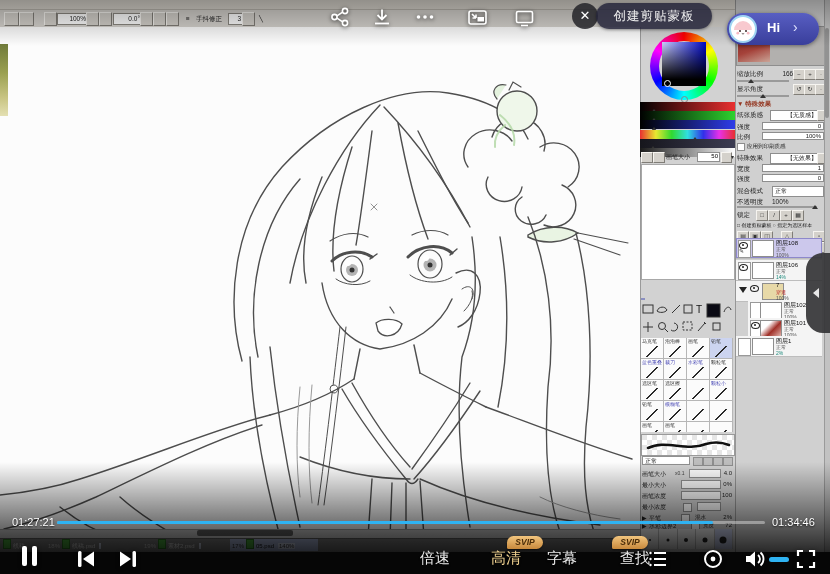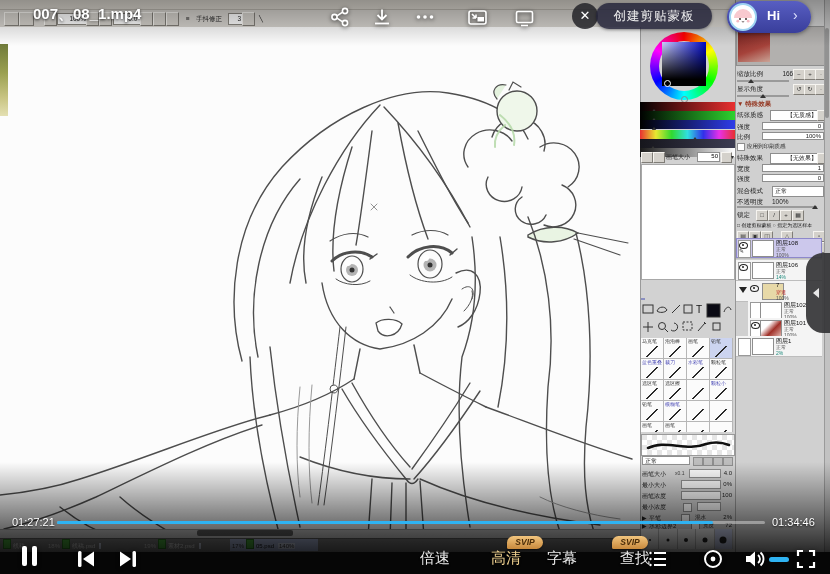--- a/index.html
+++ b/index.html
@@ -94,21 +94,21 @@
   
   .topgrad{left:0;top:0;width:830px;height:46px;background:linear-gradient(180deg,rgba(0,0,0,.32),rgba(0,0,0,0));pointer-events:none;}
   .botgrad{left:0;top:462px;width:830px;height:92px;background:linear-gradient(180deg,rgba(0,0,0,0),rgba(0,0,0,.82));pointer-events:none;}
   .botbar{left:0;top:552px;width:830px;height:22px;background:#060606;}
   .vtitle{left:33px;top:5px;font-size:15px;font-weight:bold;color:#fff;text-shadow:0 1px 3px rgba(0,0,0,.8);}
   .topicon{width:26px;height:26px;top:4px;display:flex;align-items:center;justify-content:center;filter:drop-shadow(0 1px 2px rgba(0,0,0,.7));}
   .closebtn{left:572px;top:3px;width:26px;height:26px;border-radius:50%;background:rgba(35,35,40,.85);color:#fff;
      font-size:13px;text-align:center;line-height:25px;}
   .sumpill{left:596px;top:3px;width:116px;height:26px;border-radius:14px;background:rgba(36,36,58,.85);
      color:#f2f2f2;font-size:12.5px;text-align:center;line-height:26px;letter-spacing:1px;box-shadow:0 1px 3px rgba(0,0,0,.4);}
-  .hipill{left:727px;top:1px;width:84px;height:32px;border-radius:17px;background:linear-gradient(180deg,#585ec2,#393e9b);
+  .hipill{left:727px;top:13px;width:92px;height:32px;border-radius:17px;background:linear-gradient(180deg,#585ec2,#393e9b);
      box-shadow:0 1px 4px rgba(0,0,0,.45);}
   .hipill .av{position:absolute;left:2px;top:2px;width:28px;height:28px;border-radius:50%;background:#fff;border:2px solid #9fd4f2;box-sizing:border-box;overflow:hidden;}
   .hipill .hitxt{position:absolute;left:40px;top:7px;color:#fff;font-size:13px;font-weight:bold;}
   .hipill .chev{position:absolute;left:66px;top:6px;color:#dfe2ff;font-size:14px;}
   .ptime{top:516px;font-size:11px;color:#fff;text-shadow:0 1px 2px rgba(0,0,0,.8);}
   .ptrack{left:57px;top:521px;width:708px;height:3px;background:rgba(255,255,255,.38);border-radius:2px;}
   .pfill{left:57px;top:521px;height:3px;border-radius:2px;}
   .ctrl-label{top:549px;font-size:15px;color:#ececec;text-shadow:0 1px 2px rgba(0,0,0,.8);}
   .svip{top:536px;width:36px;height:13px;border-radius:8px 8px 8px 2px;background:linear-gradient(180deg,#f2c57e,#c8893c);
      color:#4a2c08;font-size:8.5px;font-weight:bold;font-style:italic;text-align:center;line-height:13px;box-shadow:0 1px 2px rgba(0,0,0,.5);}
@@ -646,21 +646,20 @@
       <span class="pct">19%</span><span class="fico"></span><span>素材2.psd</span><span class="zm"></span>
     </div>
     <div class="ttab active" style="left: 230px; width: 84px;">
       <span class="pct">17%</span><span class="fico"></span><span>05.psd</span><span class="zm">140%</span>
     </div>
 
   <div class="abs topgrad"></div>
   <div class="abs botgrad"></div>
   <div class="abs botbar"></div>
 
-  <div class="abs vtitle">007、08_1.mp4</div>
 
   <div class="abs topicon" style="left:327px">
     <svg width="20" height="20" viewBox="0 0 20 20" stroke="#fff" stroke-width="1.6" fill="none">
       <circle cx="4.5" cy="10" r="2.6"></circle>
         <circle cx="15" cy="4" r="2.6"></circle>
         <circle cx="15" cy="16" r="2.6"></circle>
       <path d="M7,8.8 L12.6,5.2 M7,11.2 L12.6,14.8"></path>
     </svg>
   </div>
   <div class="abs topicon" style="left:369px">

